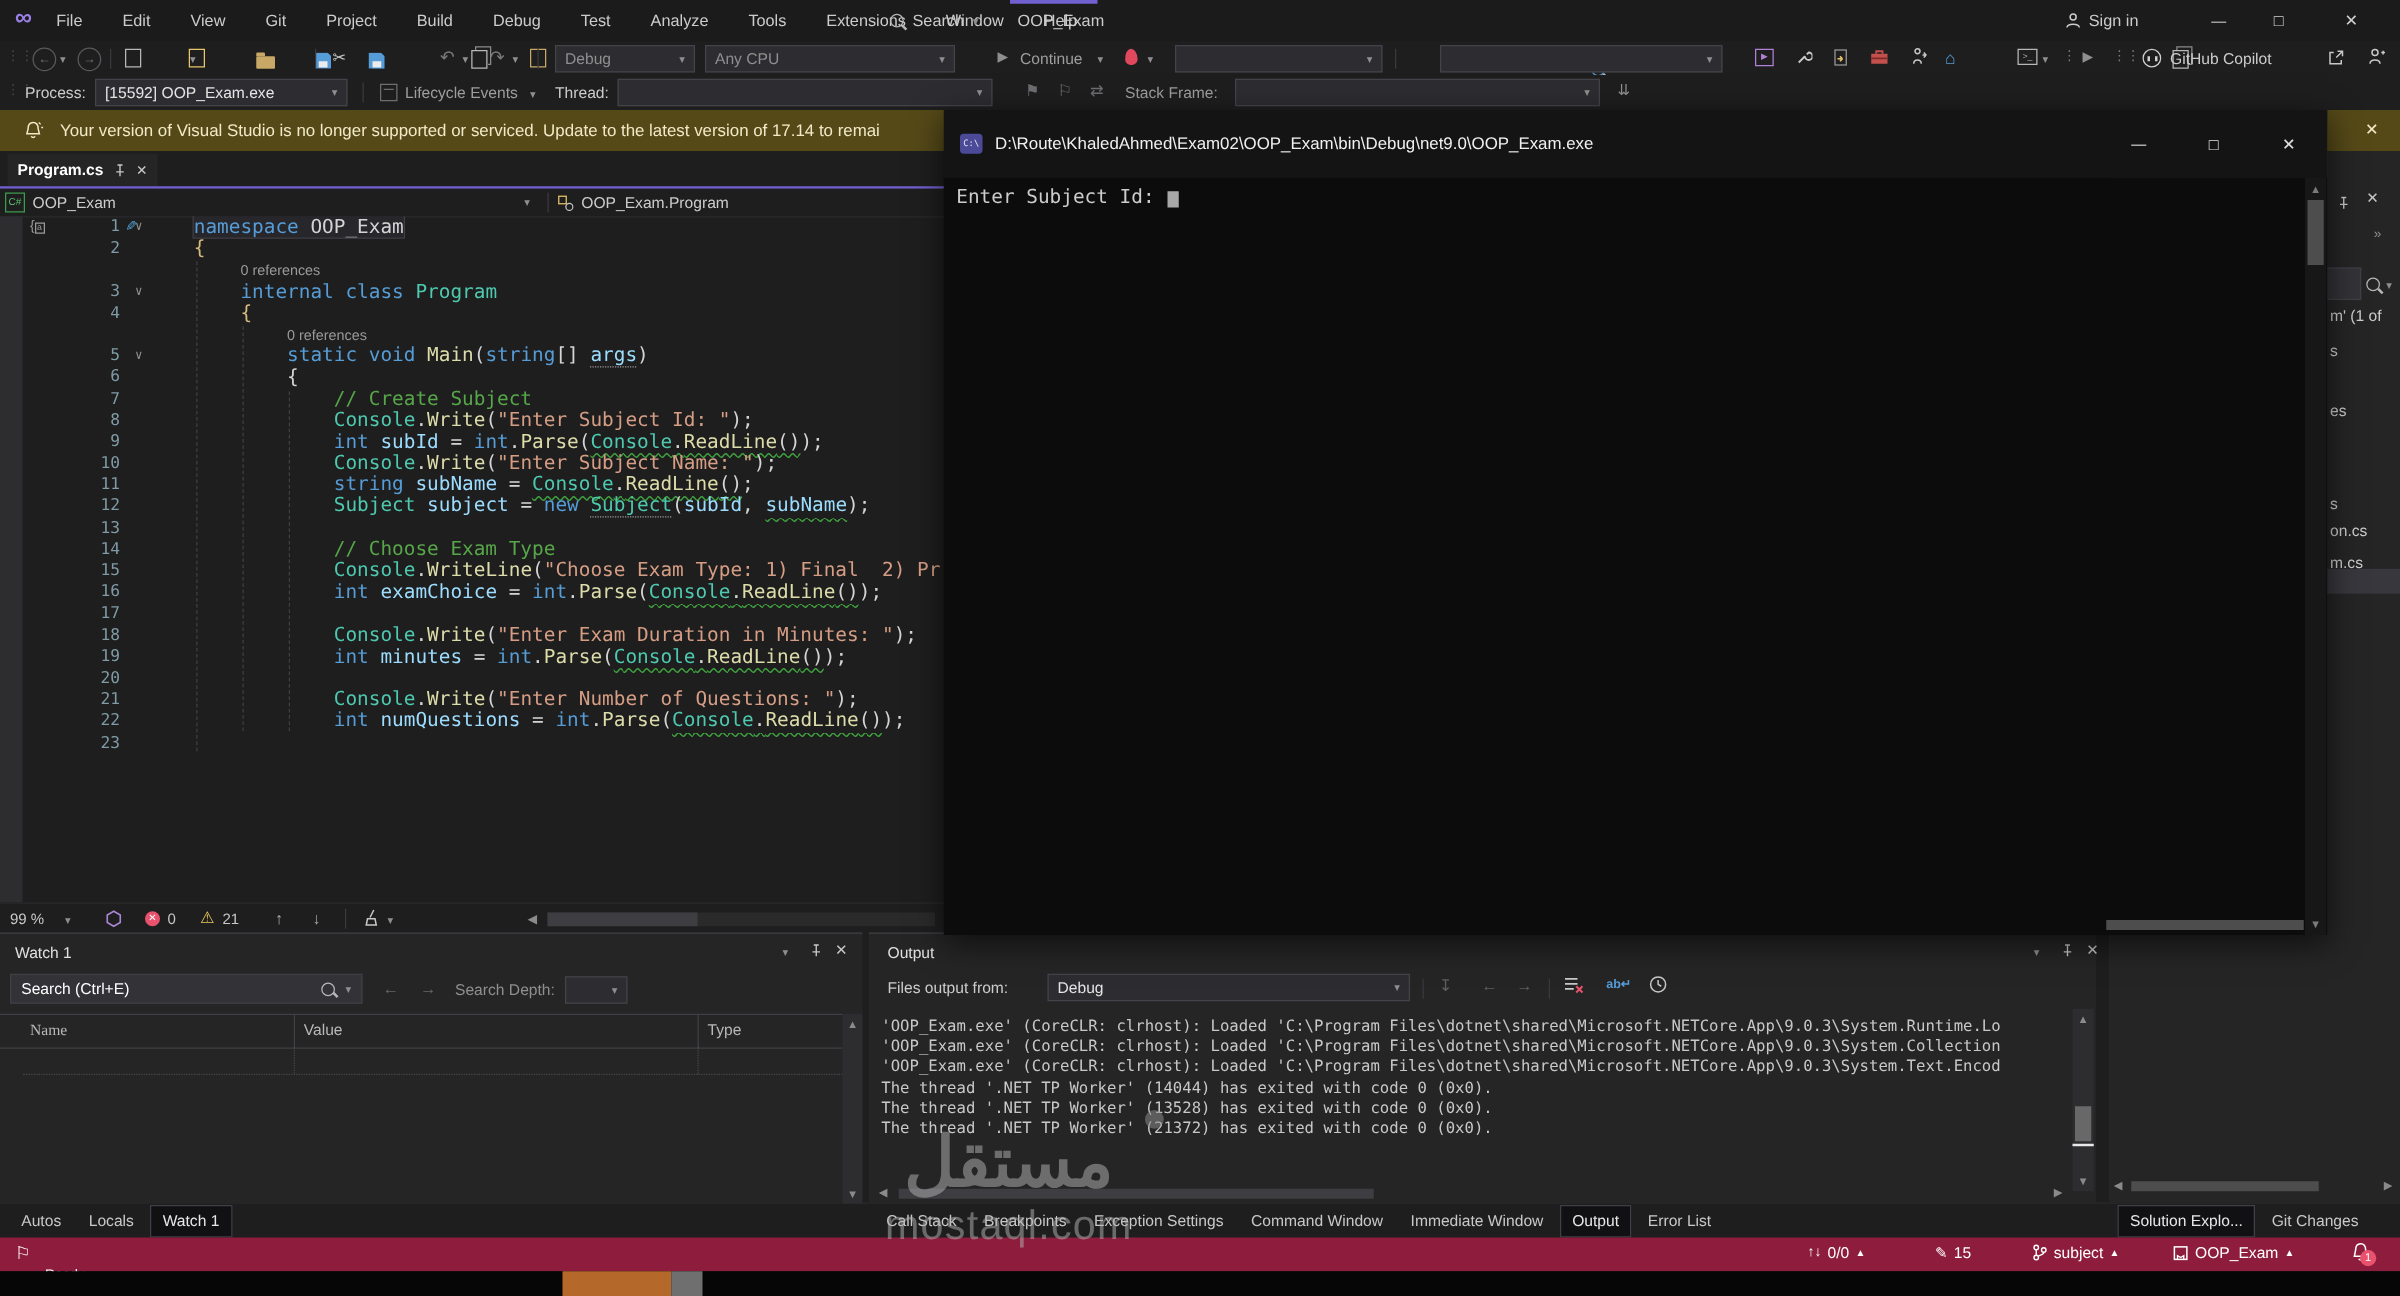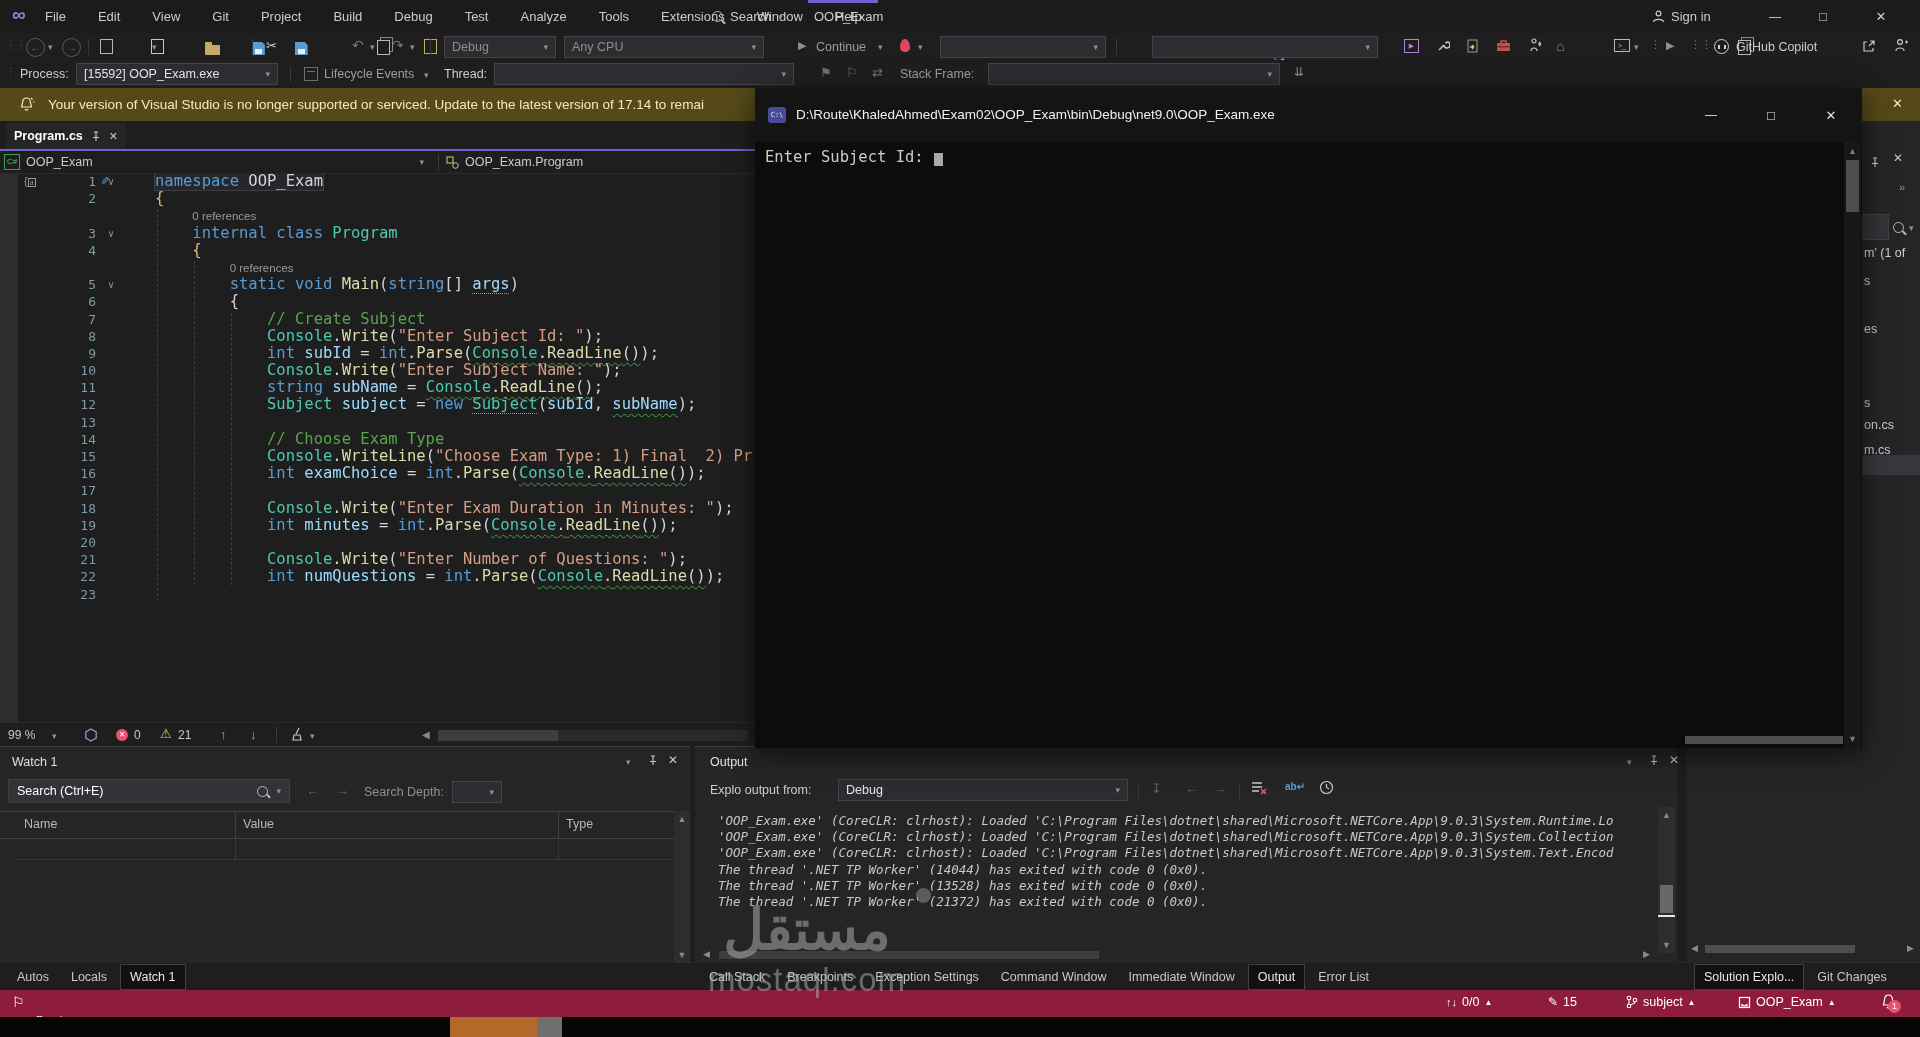--- a/index.html
+++ b/index.html
@@ -337,21 +337,21 @@
       <span class="car" style="margin-left:8px;">▾</span>
     </div>
     <span class="a" style="left:306px;top:36px;color:#666669;font-size:13px;">←</span>
     <span class="a" style="left:336px;top:36px;color:#666669;font-size:13px;">→</span>
     <span class="a" style="left:364px;top:38px;color:#8F8F8F;font-size:12.5px;">Search Depth:</span>
     <div class="a dd" style="left:452px;top:34px;width:50px;">
         <span class="car">▾</span>
       </div>
 
     <div class="a" style="left:0;top:64px;width:674px;height:26px;border-top:1px solid #3F3F46;border-bottom:1px solid #3F3F46;">
-      <span class="a" style="left:24px;top:5px;color:#B8B8B8;font-size:12.5px;">Name</span>
+      <span class="a" style="left:24px;top:5px;color:#B8B8B8;font-size:12.5px;font-family:Liberation Serif, serif;">Name</span>
       <span class="a" style="left:243px;top:5px;color:#B8B8B8;font-size:12.5px;">Value</span>
       <span class="a" style="left:566px;top:5px;color:#B8B8B8;font-size:12.5px;">Type</span>
       <span class="a" style="left:235px;top:0;width:1px;height:26px;background:#3F3F46;"></span>
       <span class="a" style="left:558px;top:0;width:1px;height:26px;background:#3F3F46;"></span>
     </div>
 
     <div class="a" style="left:18px;top:90px;width:656px;height:22px;border-bottom:1px dotted #48484C;">
       <span class="a" style="left:217px;top:0;width:1px;height:22px;border-left:1px dotted #48484C;"></span>
       <span class="a" style="left:540px;top:0;width:1px;height:22px;border-left:1px dotted #48484C;"></span>
     </div>
@@ -363,41 +363,41 @@
   </div>
 
   <div class="a" style="left:695px;top:746px;width:982px;height:216px;background:#252526;border-top:1px solid #3F3F46;z-index:1;">
     <div class="a" style="left:15px;top:8px;color:#E0E0E0;font-size:12.5px;">Output</div>
     <span class="a car" style="left:932px;top:10px;">▾</span>
     <svg class="a" style="left:954px;top:8px;" width="10" height="11" viewBox="0 0 10 11">
         <path d="M3 1 h4 M5 1 v5 M2 6.5 h6 M5 6.5 v3.5" stroke="#C8C8C8" stroke-width="1.1" fill="none"></path>
       </svg>
     <span class="a" style="left:974px;top:6px;color:#C8C8C8;font-size:12px;">✕</span>
 
-    <span class="a" style="left:15px;top:36px;color:#CCCCCC;font-size:12.5px;">Explo output from:</span>
+    <span class="a" style="left:15px;top:36px;color:#CCCCCC;font-size:12.5px;">Files output from:</span>
     <div class="a dd" style="left:143px;top:32px;width:290px;color:#E4E4E4;">
       <span>Debug</span>
         <span class="car">▾</span>
     </div>
     <span class="a vsep" style="left:443px;top:36px;"></span>
     <span class="a" style="left:456px;top:34px;color:#5F5F63;font-size:13px;">↧</span>
     <span class="a" style="left:490px;top:34px;color:#5F5F63;font-size:13px;">←</span>
     <span class="a" style="left:518px;top:34px;color:#5F5F63;font-size:13px;">→</span>
     <span class="a vsep" style="left:544px;top:36px;"></span>
     <svg class="a" style="left:556px;top:34px;" width="16" height="14" viewBox="0 0 16 14">
         <path d="M1 2 h10 M1 6 h10 M1 10 h7" stroke="#C8C8C8" stroke-width="1.4"></path>
         <path d="M10 8 l5 5 M15 8 l-5 5" stroke="#E9526D" stroke-width="1.6"></path>
       </svg>
     <span class="a" style="left:590px;top:34px;color:#569CD6;font-size:10px;font-weight:bold;">ab↵</span>
     <svg class="a" style="left:624px;top:33px;" width="15" height="15" viewBox="0 0 15 15">
         <circle cx="7.5" cy="7.5" r="6" fill="none" stroke="#C8C8C8" stroke-width="1.2"></circle>
         <path d="M7.5 4 v3.5 l2.5 1.5" stroke="#C8C8C8" stroke-width="1.2" fill="none"></path>
       </svg>
 
-    <div class="a" id="outlines" style="left:23px;top:66px;width:942px;height:140px;overflow:hidden;font-style:italic;">
+    <div class="a" id="outlines" style="left:10px;top:66px;width:942px;height:140px;overflow:hidden;">
         <div class="oline">'OOP_Exam.exe' (CoreCLR: clrhost): Loaded 'C:\Program Files\dotnet\shared\Microsoft.NETCore.App\9.0.3\System.Runtime.Lo</div>
         <div class="oline">'OOP_Exam.exe' (CoreCLR: clrhost): Loaded 'C:\Program Files\dotnet\shared\Microsoft.NETCore.App\9.0.3\System.Collection</div>
         <div class="oline">'OOP_Exam.exe' (CoreCLR: clrhost): Loaded 'C:\Program Files\dotnet\shared\Microsoft.NETCore.App\9.0.3\System.Text.Encod</div>
         <div class="oline">The thread '.NET TP Worker' (14044) has exited with code 0 (0x0).</div>
         <div class="oline">The thread '.NET TP Worker' (13528) has exited with code 0 (0x0).</div>
         <div class="oline">The thread '.NET TP Worker' (21372) has exited with code 0 (0x0).</div>
       </div>
 
     <div class="a" style="left:963px;top:60px;width:17px;height:146px;background:#2D2D30;">
       <div class="scrollbtn" style="padding-top:3px;">▲</div>

